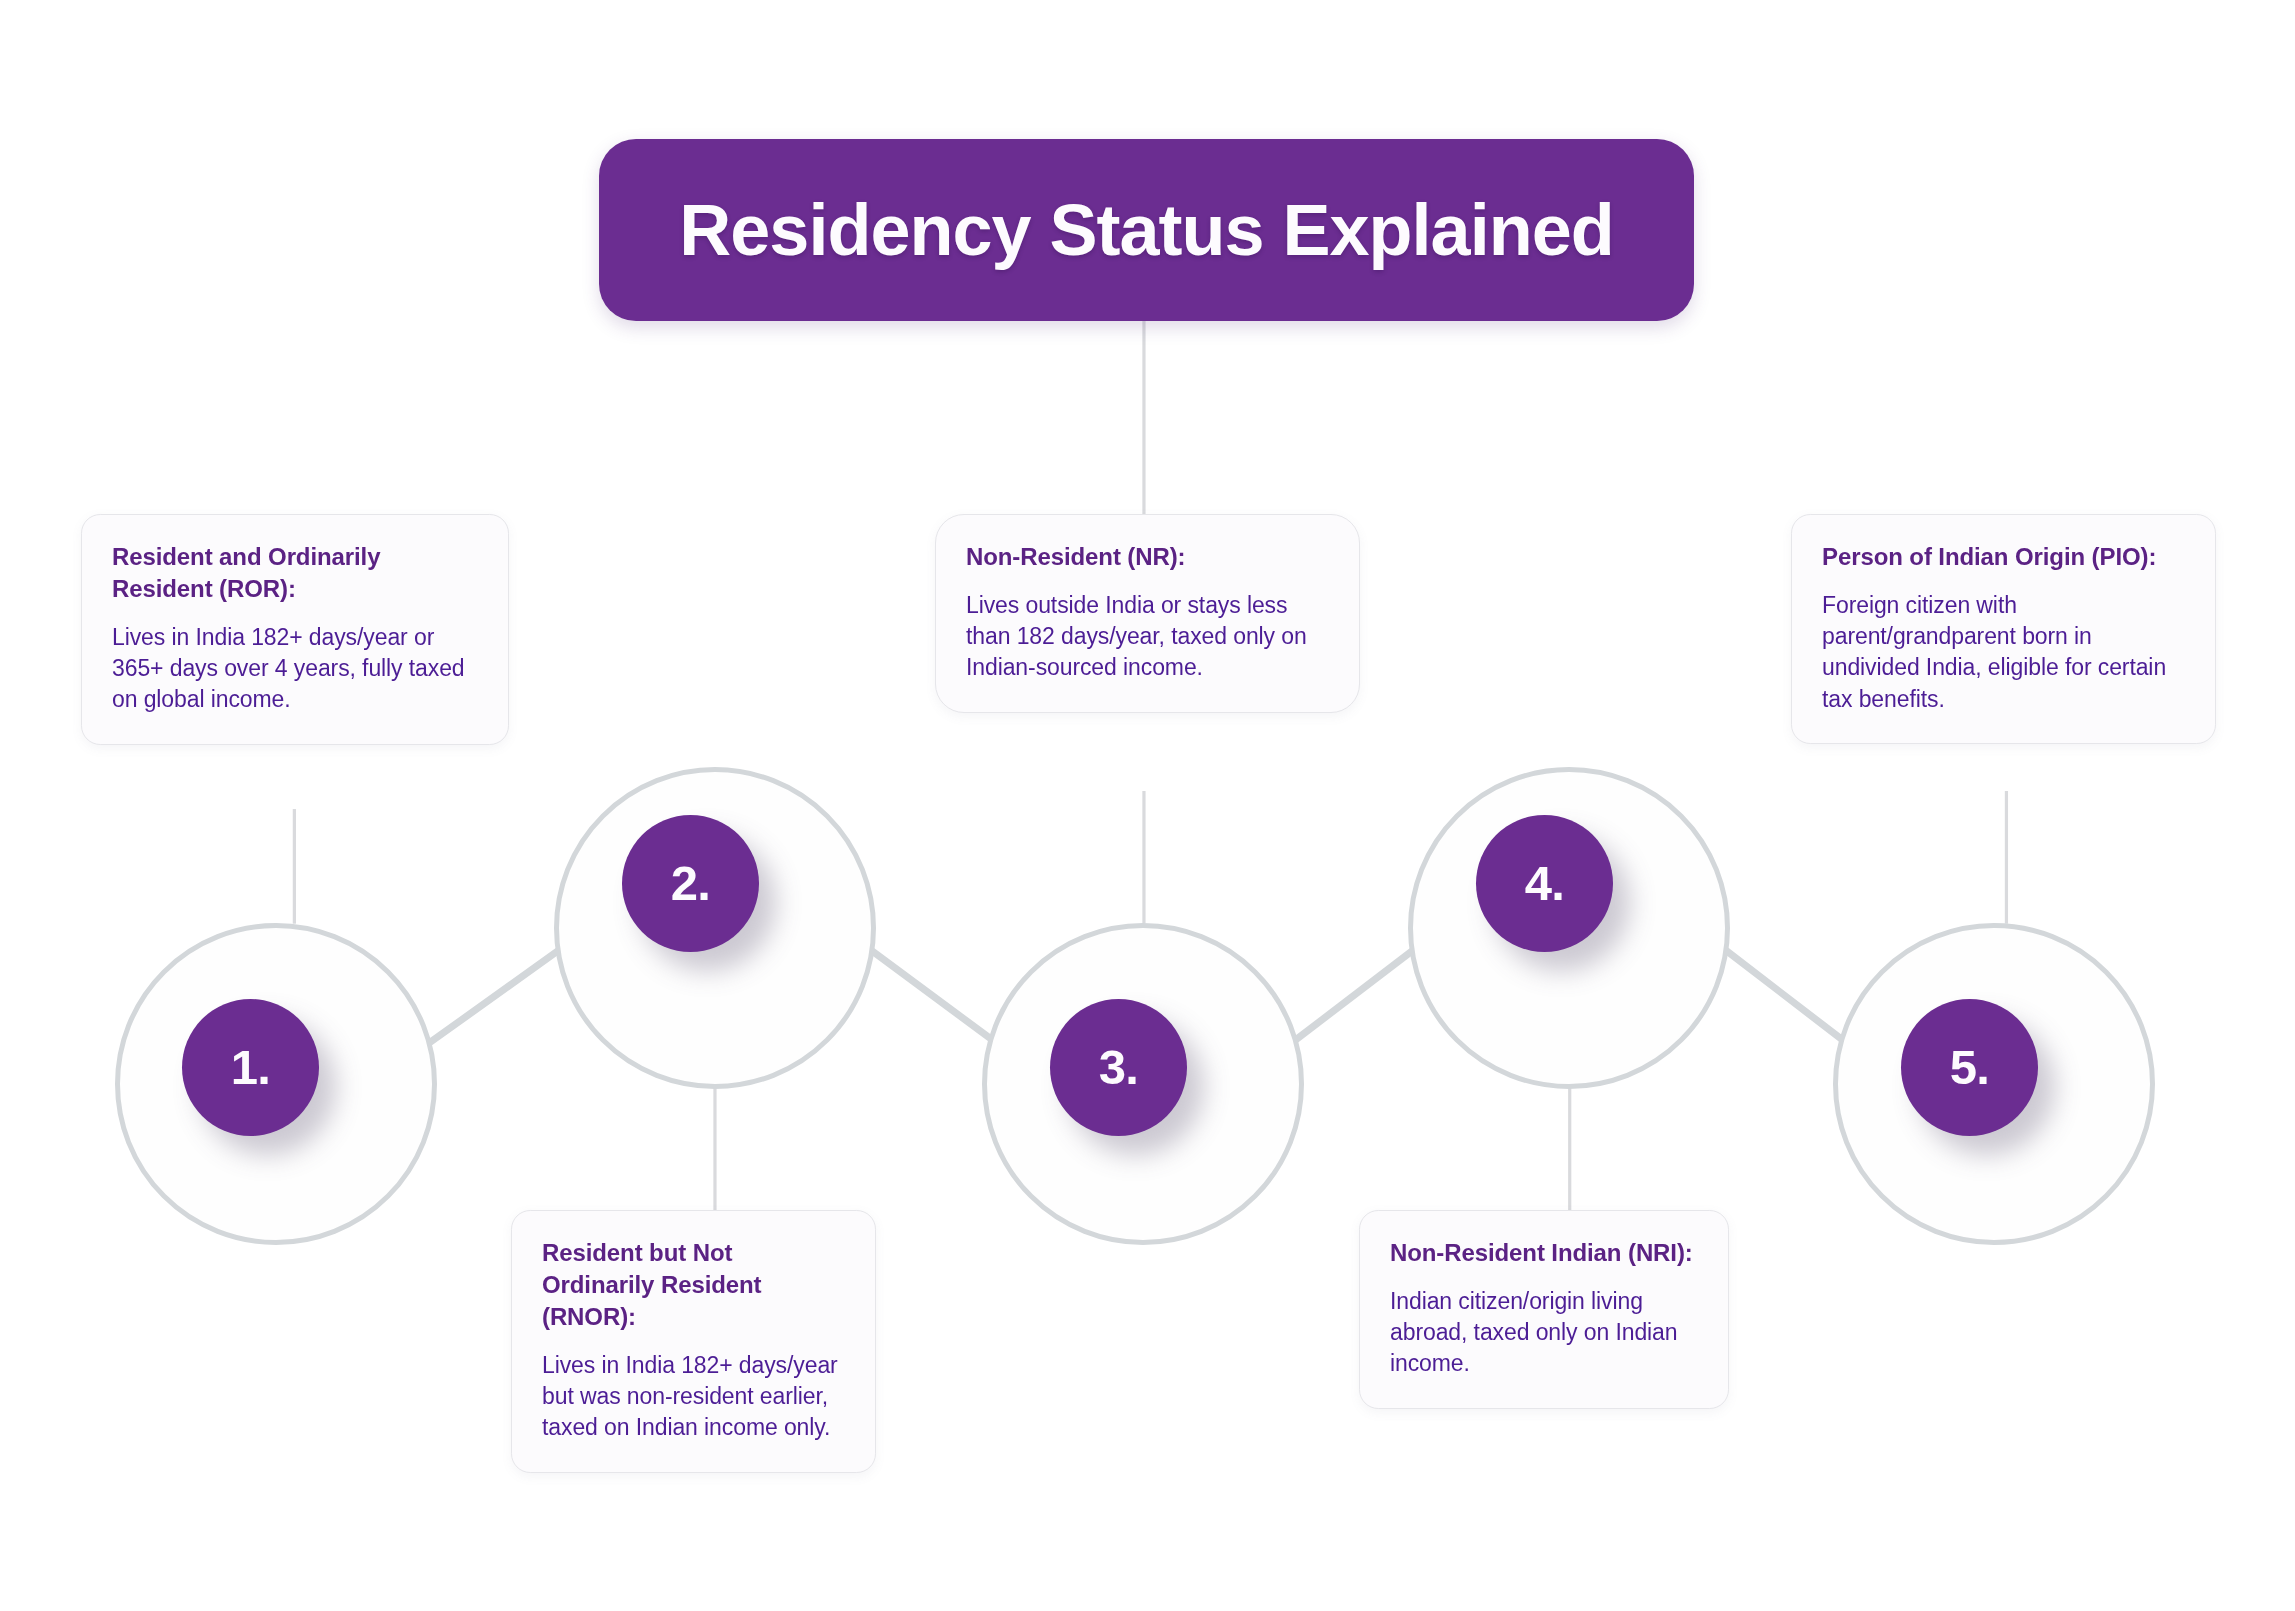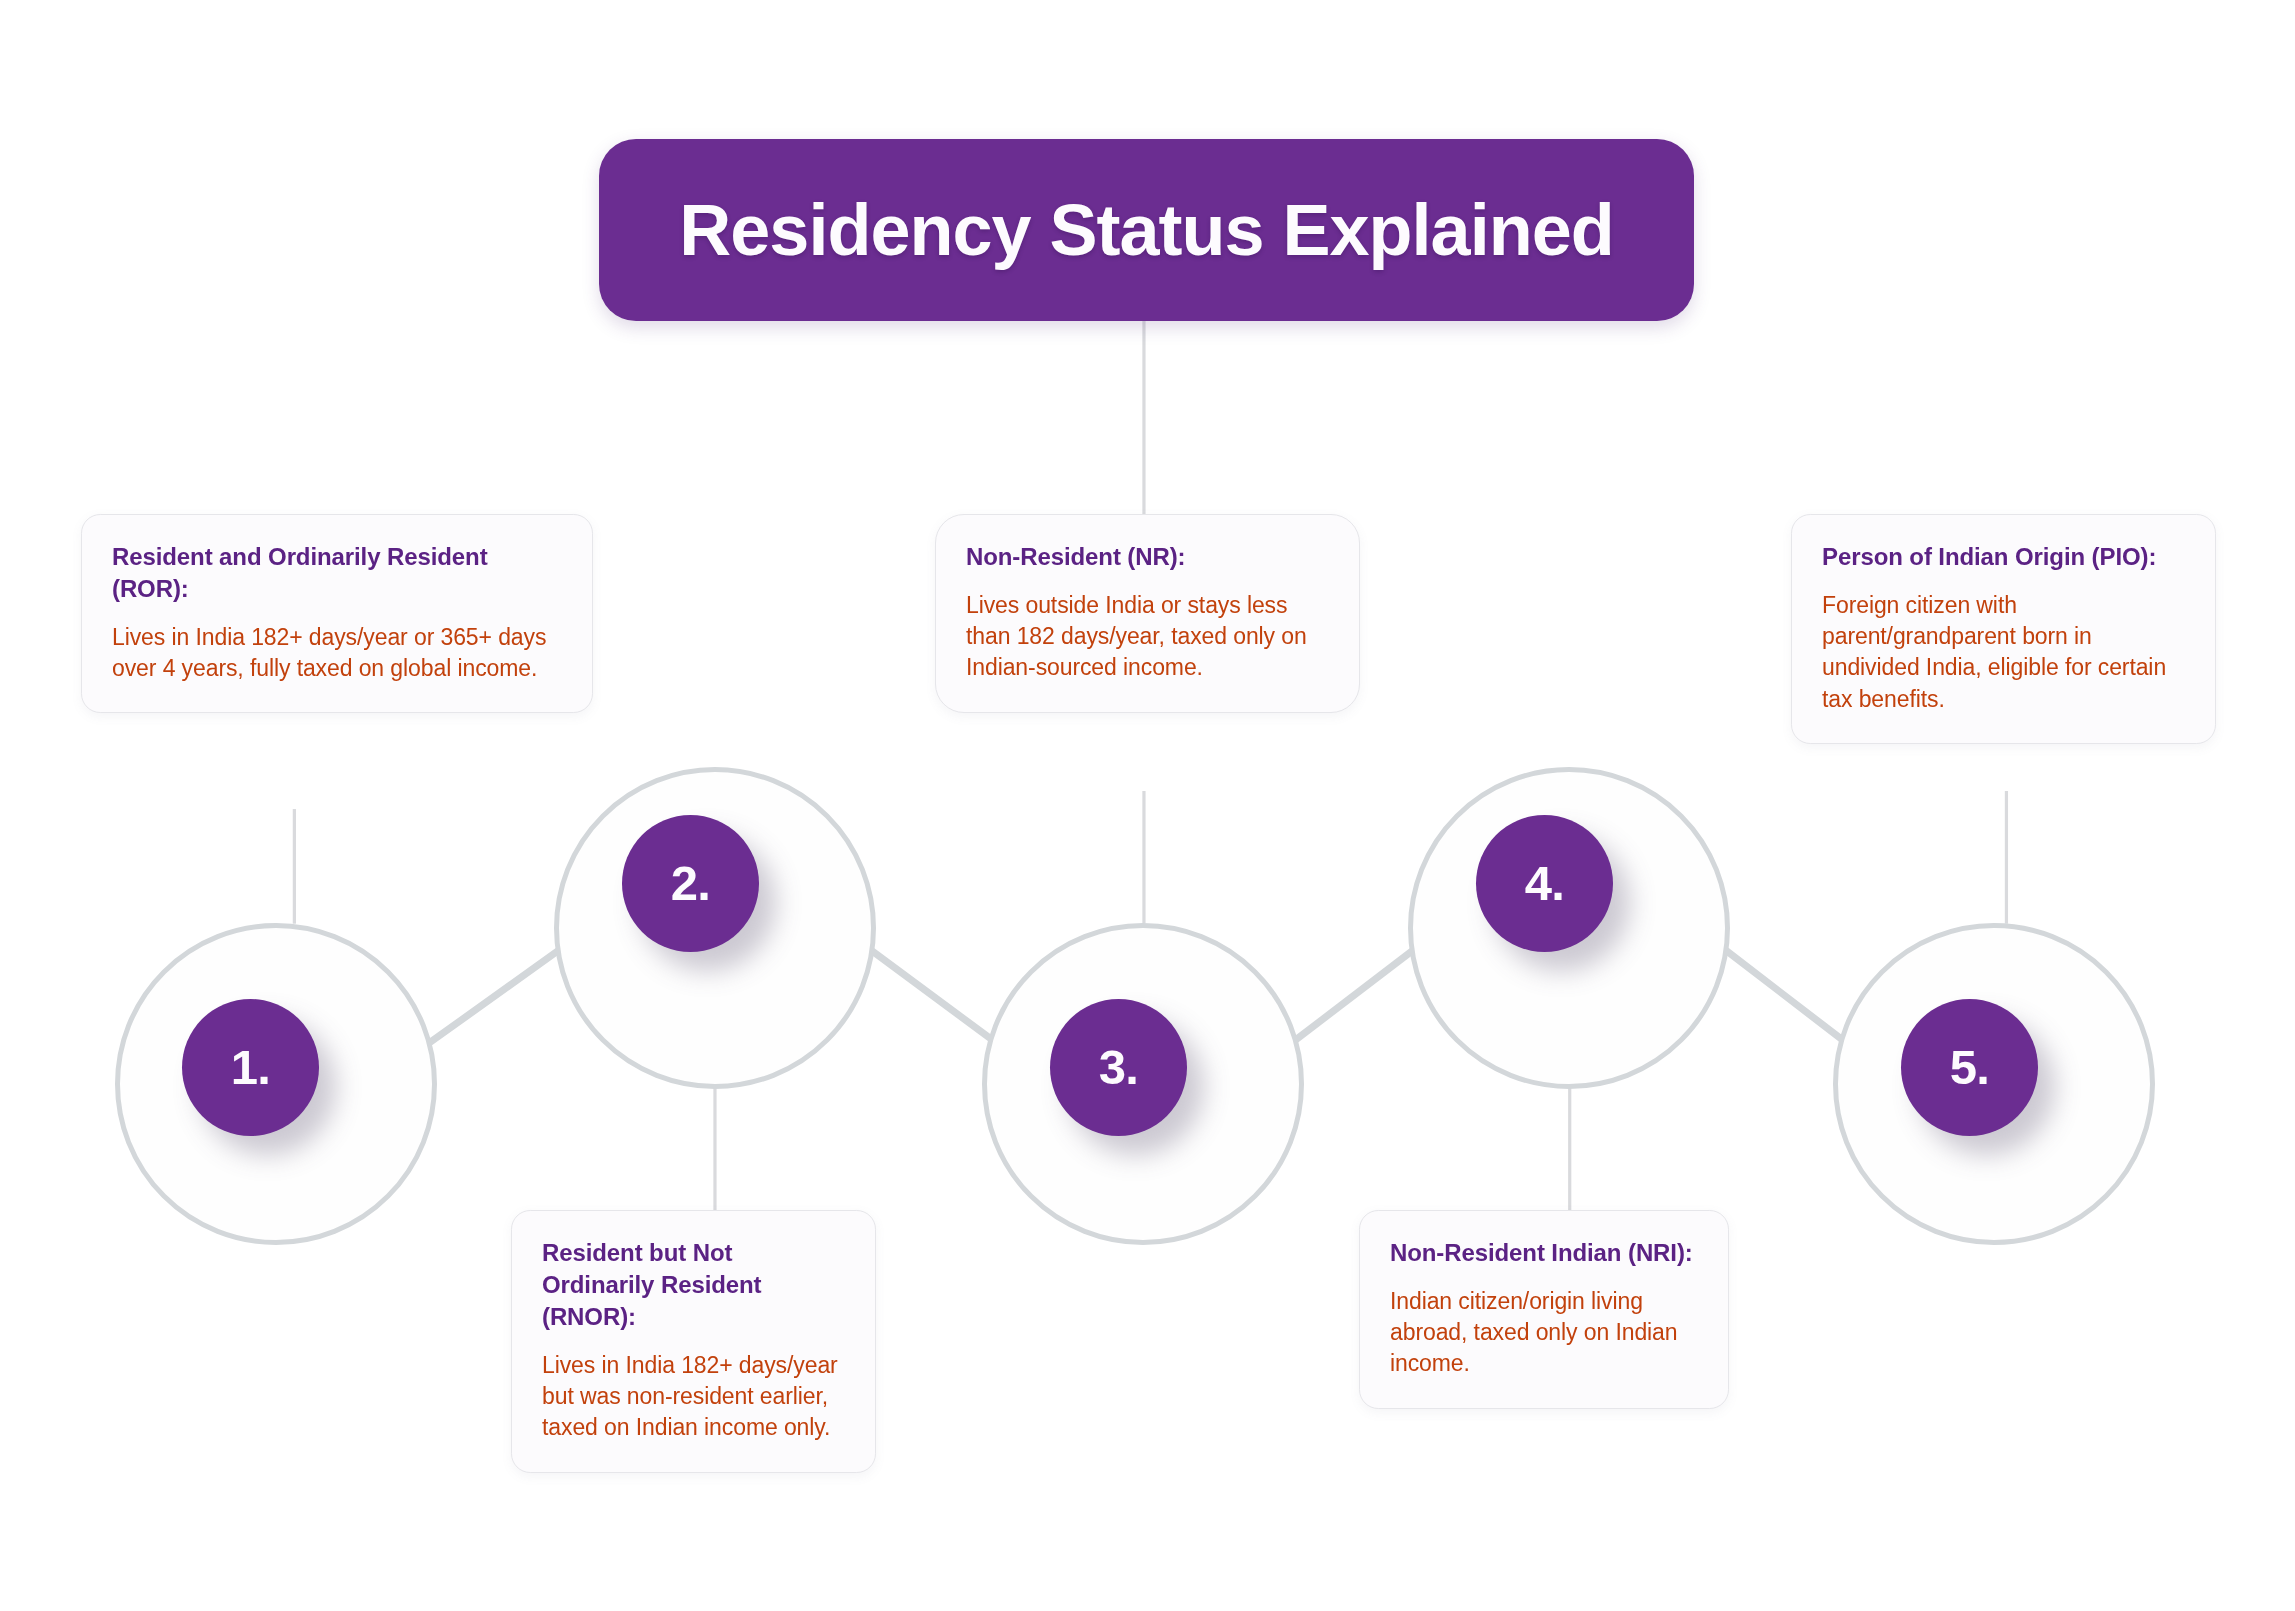--- a/index.html
+++ b/index.html
@@ -63,29 +63,29 @@
   }
   .card-title {
     color: #5B2284;
     font-size: 24px;
     font-weight: bold;
     line-height: 1.33;
     margin: 0 0 17px 0;
     letter-spacing: -0.1px;
   }
   .card-body {
-    color: #c2410c;
+    color: #4c1d95;
     font-size: 23px;
     font-weight: normal;
     line-height: 1.36;
     margin: 0;
     letter-spacing: -0.1px;
   }
 
-  #card-1 { left: 81px;  top: 514px;  width: 512px; }
+  #card-1 { left: 81px;  top: 514px;  width: 428px; }
   #card-2 { left: 511px;  top: 1210px; width: 365px; }
   #card-3 { left: 935px; top: 514px;  width: 425px; border-radius: 29px; }
   #card-4 { left: 1359px; top: 1210px; width: 370px; }
   #card-5 { left: 1791px; top: 514px;  width: 425px; }
 
   
   .node-ring {
     position: absolute;
     border-radius: 50%;
     border: 5.8px solid #d3d7da;

